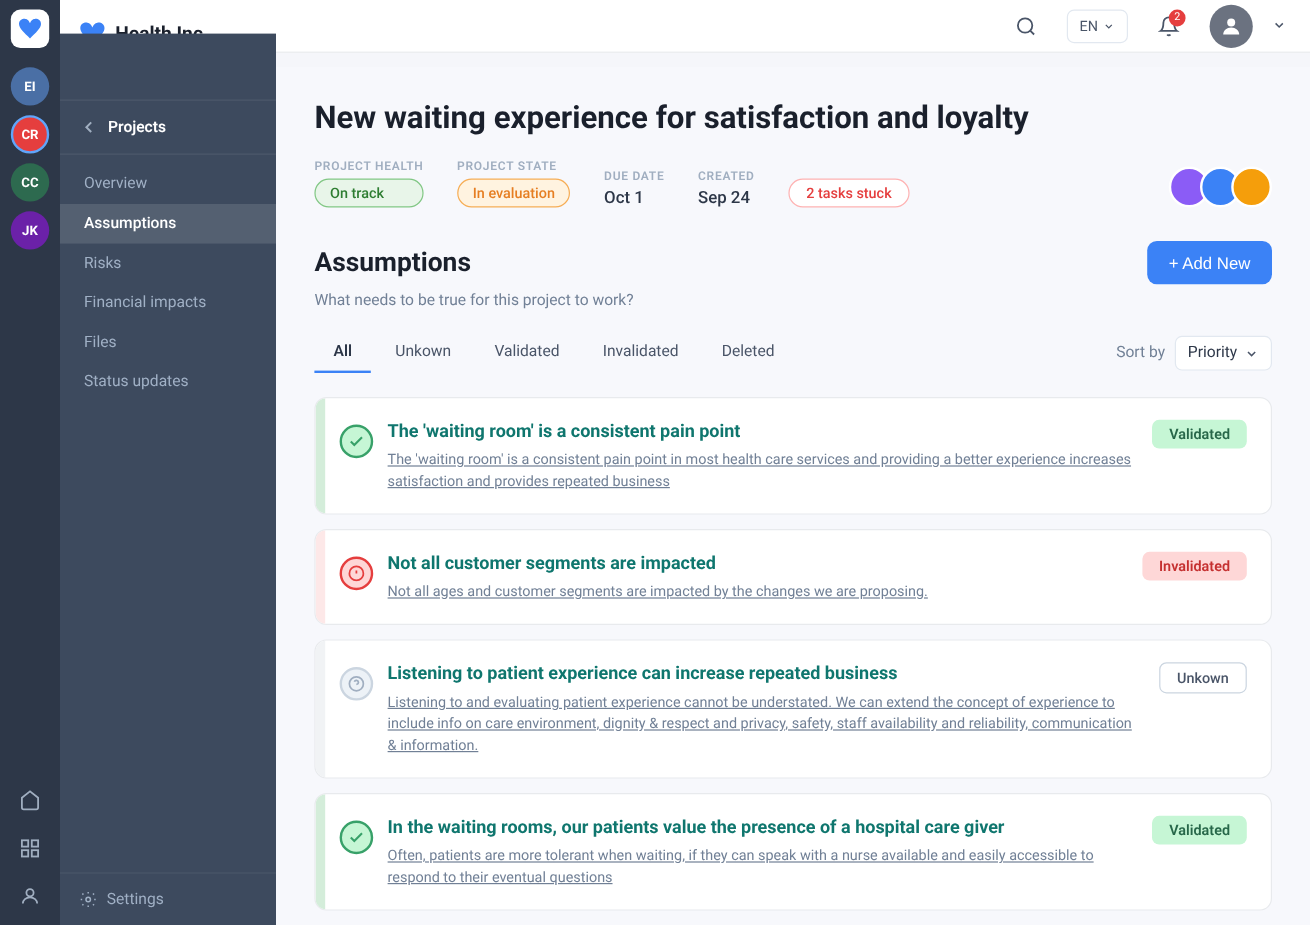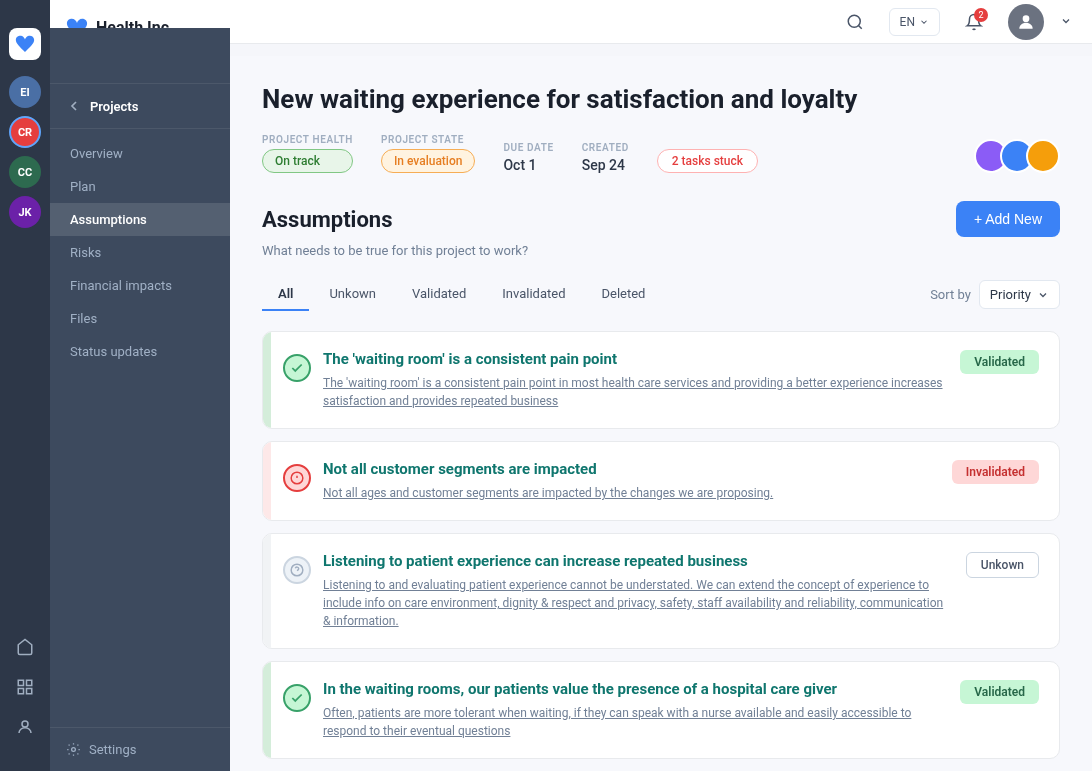--- a/index.html
+++ b/index.html
@@ -5,21 +5,21 @@
     * { box-sizing: border-box; margin: 0; padding: 0; }
     body { font-family: -apple-system, BlinkMacSystemFont, 'Segoe UI', Roboto, sans-serif; background: #f5f6fa; display: flex; height: 771px; width: 1092px; overflow: hidden; }
 
     
     .icon-rail {
       width: 50px;
       background: #2d3748;
       display: flex;
       flex-direction: column;
       align-items: center;
-      padding: 28px 0;
+      padding: 8px 0;
       gap: 8px;
       z-index: 10;
     }
     .rail-logo {
       width: 32px; height: 32px;
       background: white;
       border-radius: 8px;
       display: flex; align-items: center; justify-content: center;
       margin-bottom: 8px;
     }
@@ -381,21 +381,20 @@
 <div class="sidebar" style="position:absolute;left:50px;top:0;bottom:0;">
   <div style="height:56px; border-bottom:1px solid rgba(255,255,255,0.08); display:flex; align-items:center; padding:0 16px; gap:8px;"></div>
   <div class="sidebar-header">
     <svg width="14" height="14" viewBox="0 0 24 24" fill="none" stroke="currentColor" stroke-width="2.5">
         <path d="M15 18l-6-6 6-6"></path>
       </svg>
     <span>Projects</span>
   </div>
   <div class="sidebar-nav">
     <div class="sidebar-item"><span>Overview</span></div>
-    <div class="sidebar-item"><span>Plan</span></div>
     <div class="sidebar-item active"><span>Assumptions</span></div>
     <div class="sidebar-item"><span>Risks</span></div>
     <div class="sidebar-item"><span>Financial impacts</span></div>
     <div class="sidebar-item"><span>Files</span></div>
     <div class="sidebar-item"><span>Status updates</span></div>
   </div>
   <div class="sidebar-settings">
     <svg width="15" height="15" viewBox="0 0 24 24" fill="none" stroke="currentColor" stroke-width="2">
         <circle cx="12" cy="12" r="3"></circle>
         <path d="M12 2v2m0 16v2M4.22 4.22l1.42 1.42m12.72 12.72l1.42 1.42M2 12h2m16 0h2M4.22 19.78l1.42-1.42M18.36 5.64l1.42-1.42"></path>

